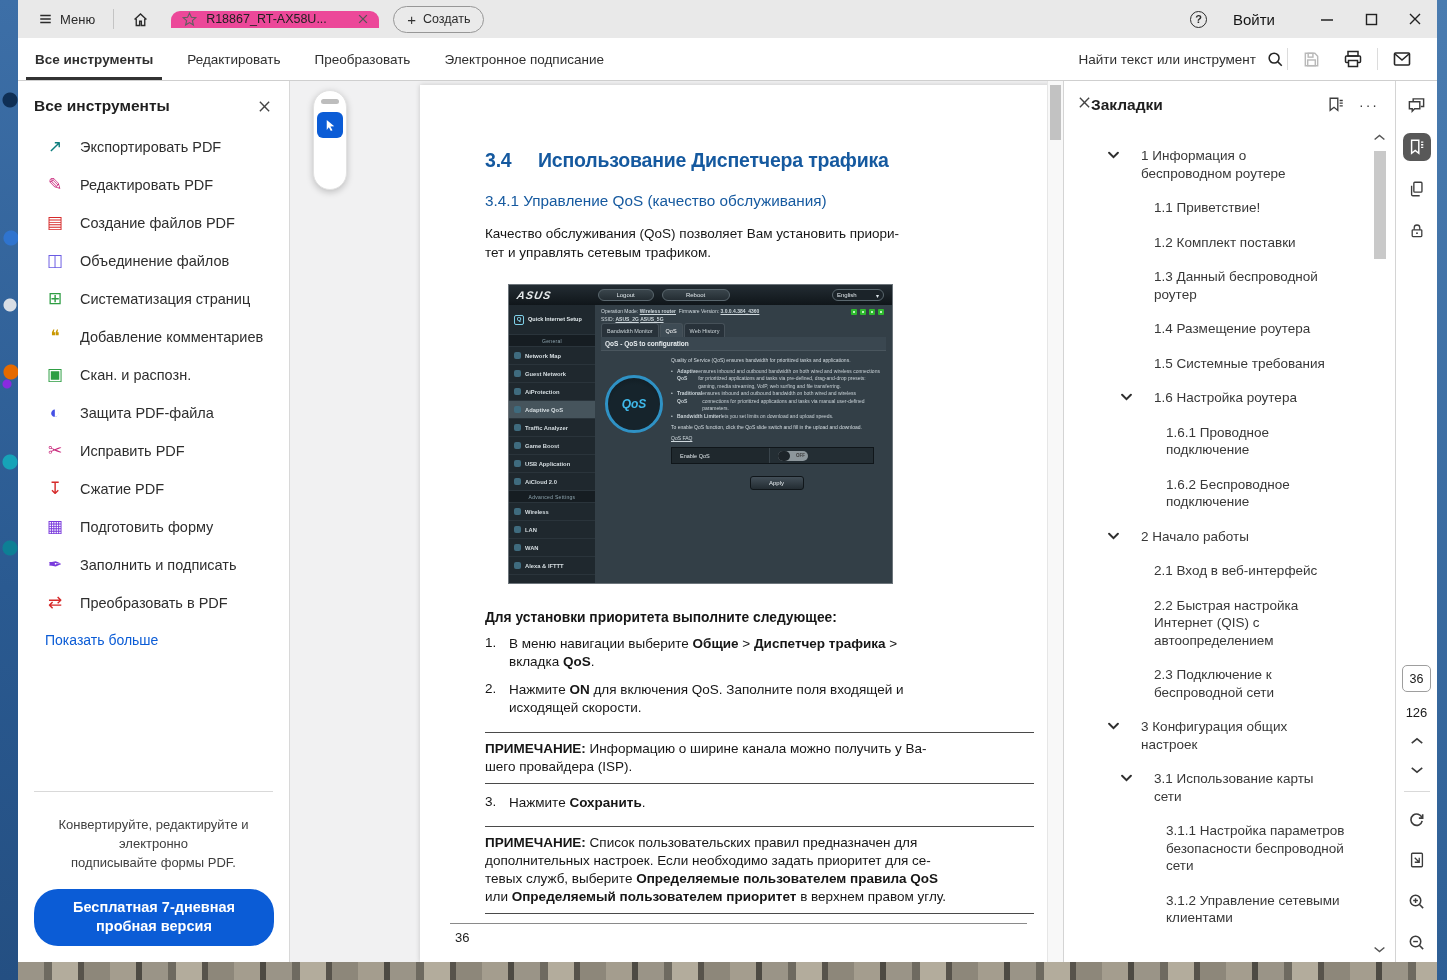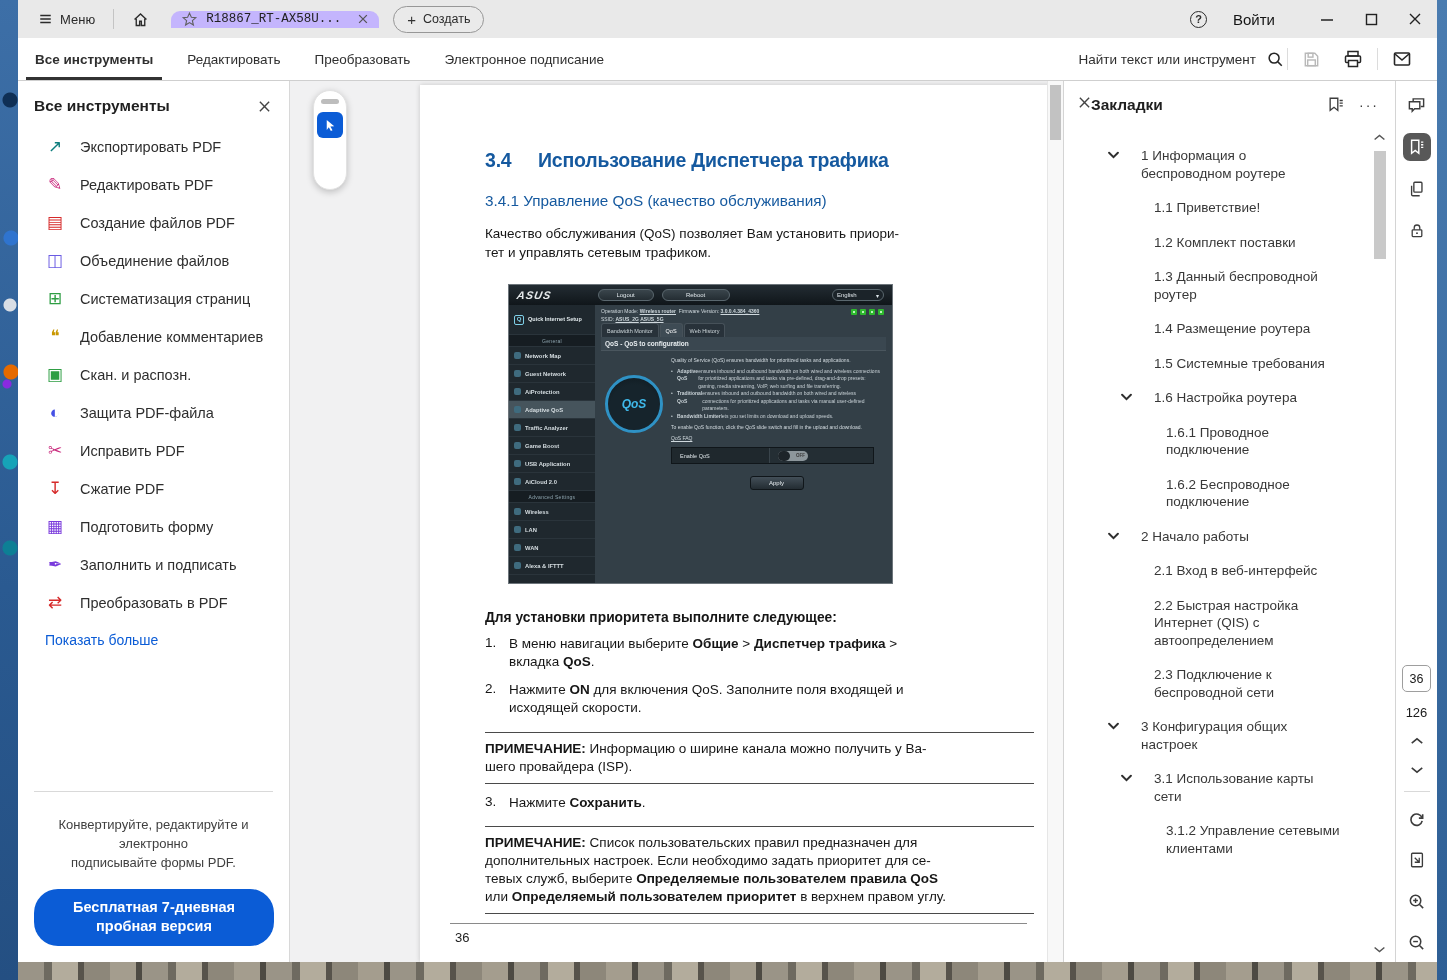--- a/index.html
+++ b/index.html
@@ -24,21 +24,21 @@
 
 
 .app { position:absolute; left:18px; top:0; width:1419px; height:962px; display:flex; flex-direction:column; background:#fff; }
 
 
 .titlebar { height:38px; flex:none; background:#e9e9e9; display:flex; align-items:stretch; }
 .tb-left { display:flex; align-items:center; }
 .menu-btn { display:flex; align-items:center; gap:7px; padding:0 12px 0 20px; font-size:13px; }
 .tb-sep { width:1px; height:20px; background:#c4c4c4; margin:auto 6px; }
 .home-btn { padding:0 12px; display:flex; align-items:center; }
-.doc-tab { width:208px; margin-left:10px; background:#c4b5fd; border-radius:9px 9px 0 0; display:flex; align-items:center; gap:8px; padding:0 10px;font-family:Liberation Mono, monospace; }
+.doc-tab { width:208px; margin-left:10px; background:#ec4899; border-radius:9px 9px 0 0; display:flex; align-items:center; gap:8px; padding:0 10px; }
 .doc-tab-title { flex:1; font-size:12.5px; white-space:nowrap; overflow:hidden; color:#222; }
 .create-btn { align-self:center; margin-left:14px; height:27px; border:1px solid #979797; border-radius:14px; padding:0 13px; display:flex; align-items:center; gap:7px; font-size:12.5px; background:#eaeaea; }
 .plus { font-size:15px; line-height:1; color:#333; }
 .tb-right { margin-left:auto; display:flex; align-items:center; }
 .help-btn { width:17px; height:17px; border:1.5px solid #2b2b2b; border-radius:50%; font-size:11px; font-weight:bold; display:flex; align-items:center; justify-content:center; }
 .signin { font-size:15px; color:#141414; margin:0 30px 0 26px; }
 .winctl { width:44px; height:38px; display:flex; align-items:center; justify-content:center; }
 
 
 .toolbar { height:43px; flex:none; background:#fff; border-bottom:1px solid #cfcfcf; display:flex; align-items:stretch; padding-right:14px; }
@@ -699,20 +699,28 @@
 
           <div class="bm-row l1">
             <span class="bm-chev">
               <svg width="11" height="8" viewBox="0 0 10 7">
                 <path d="M1 1.5l4 4 4-4" fill="none" stroke="#2f2f2f" stroke-width="1.8" stroke-linecap="round"></path>
               </svg>
             </span>
             <span class="bm-label">3.1 Использование карты сети</span>
           </div>
 
+          <div class="bm-row l2">
+            <span class="bm-chev" style="visibility: hidden;">
+              <svg width="11" height="8" viewBox="0 0 10 7">
+                <path d="M1 1.5l4 4 4-4" fill="none" stroke="#2f2f2f" stroke-width="1.8" stroke-linecap="round"></path>
+              </svg>
+            </span>
+            <span class="bm-label">3.1.1 Настройка параметров безопасности беспроводной сети</span>
+          </div>
 
           <div class="bm-row l2">
             <span class="bm-chev" style="visibility: hidden;">
               <svg width="11" height="8" viewBox="0 0 10 7">
                 <path d="M1 1.5l4 4 4-4" fill="none" stroke="#2f2f2f" stroke-width="1.8" stroke-linecap="round"></path>
               </svg>
             </span>
             <span class="bm-label">3.1.2 Управление сетевыми клиентами</span>
           </div>
         </div>

